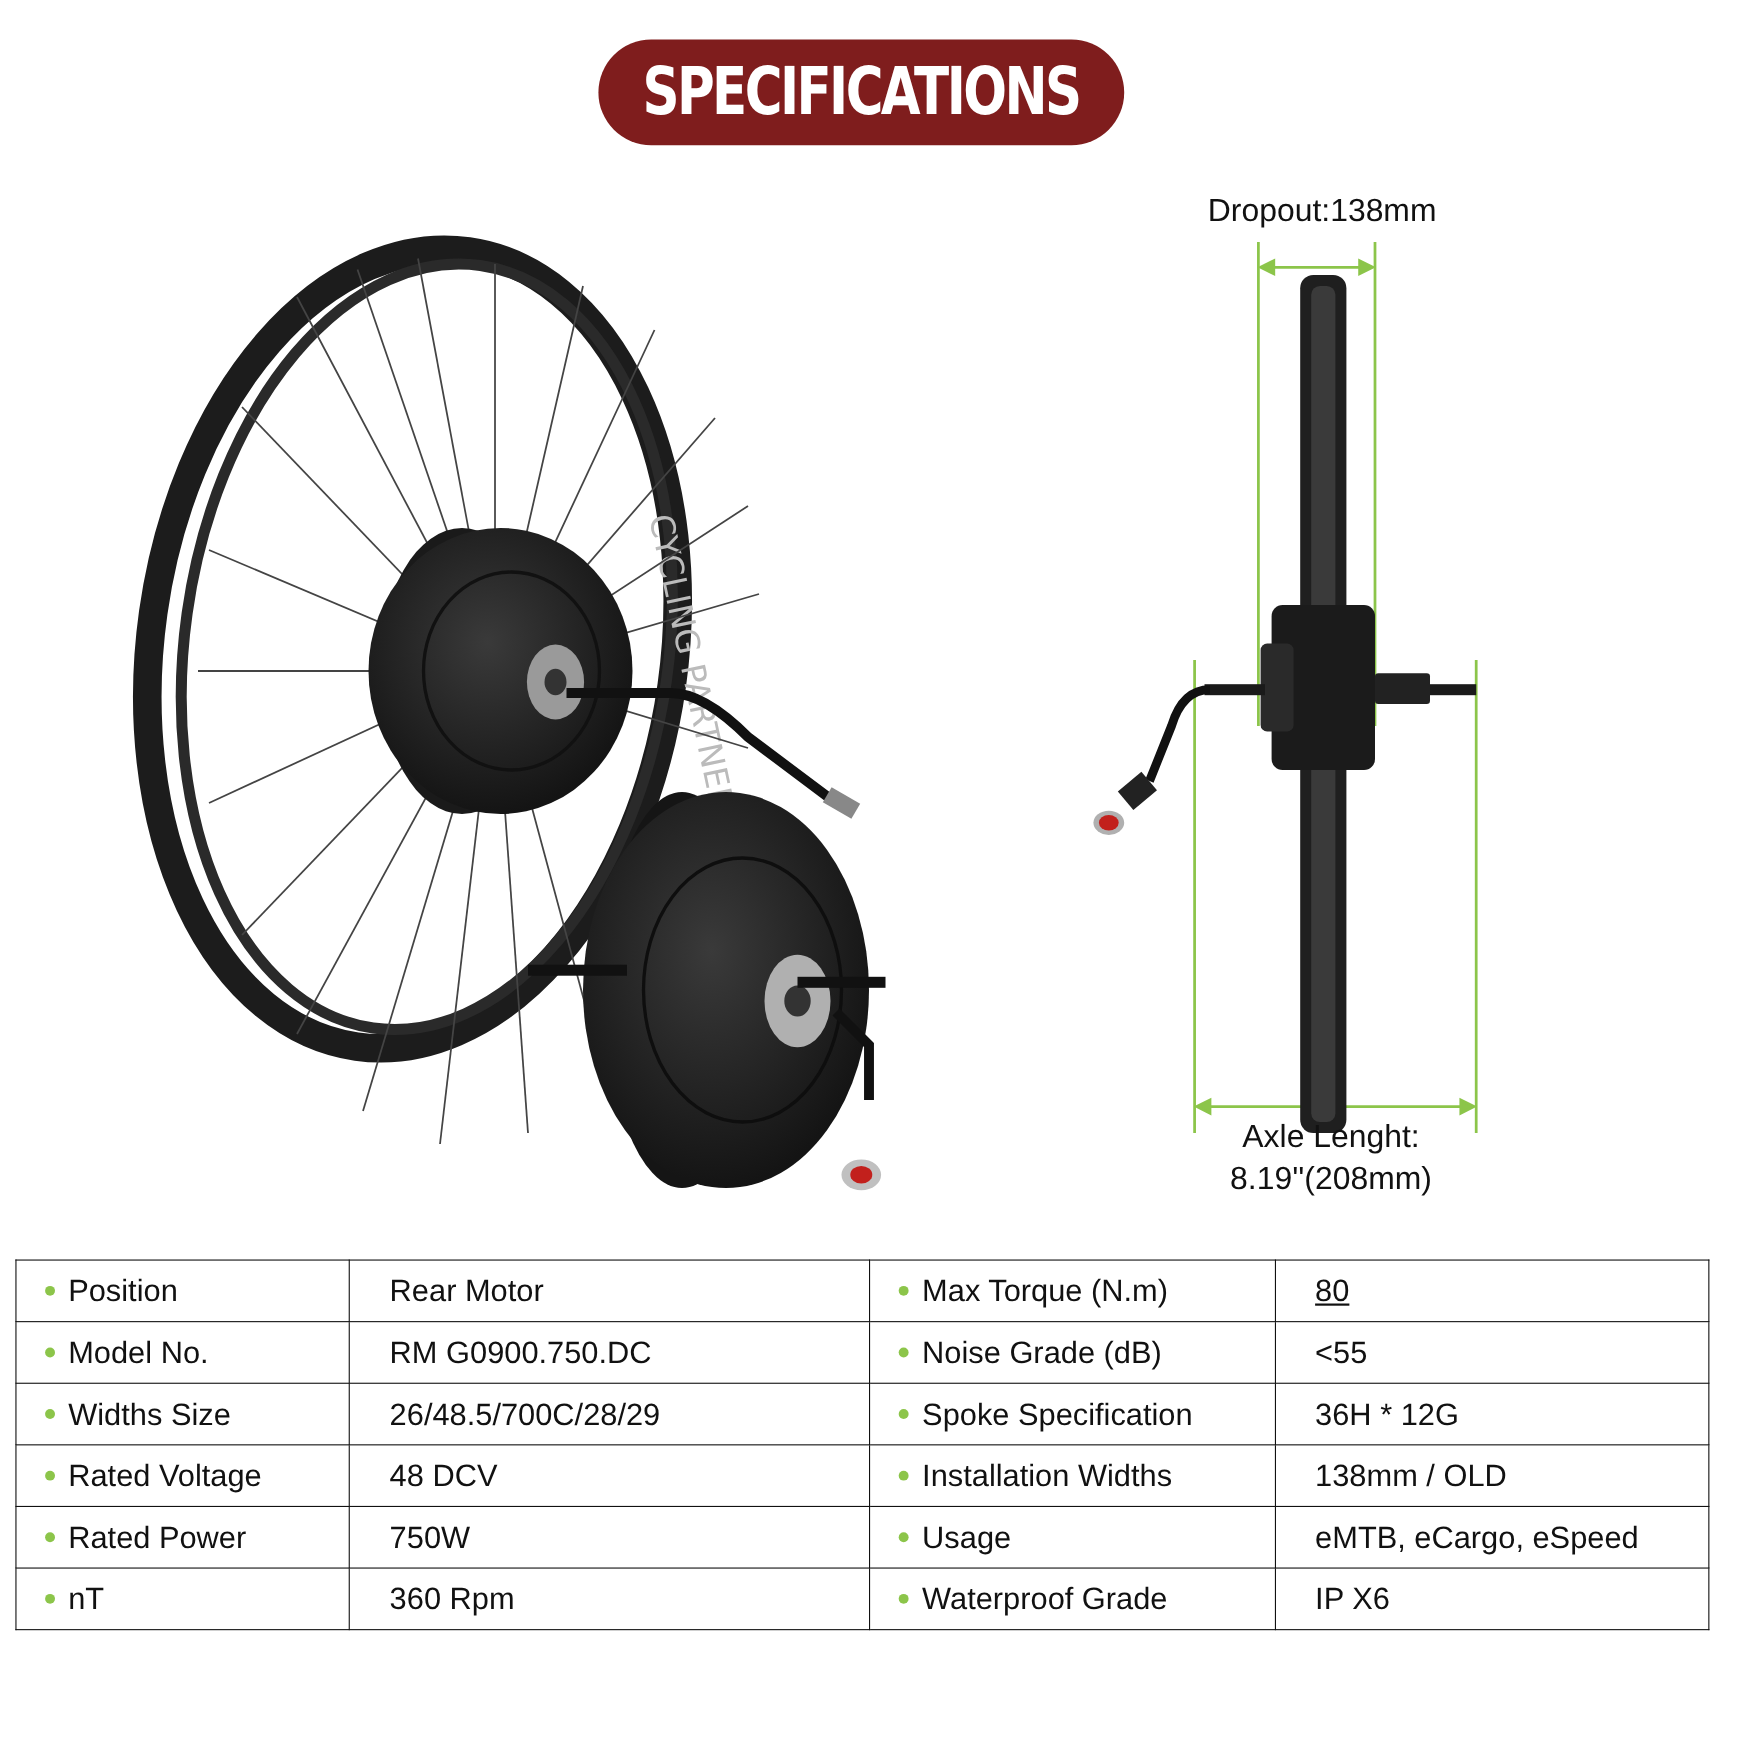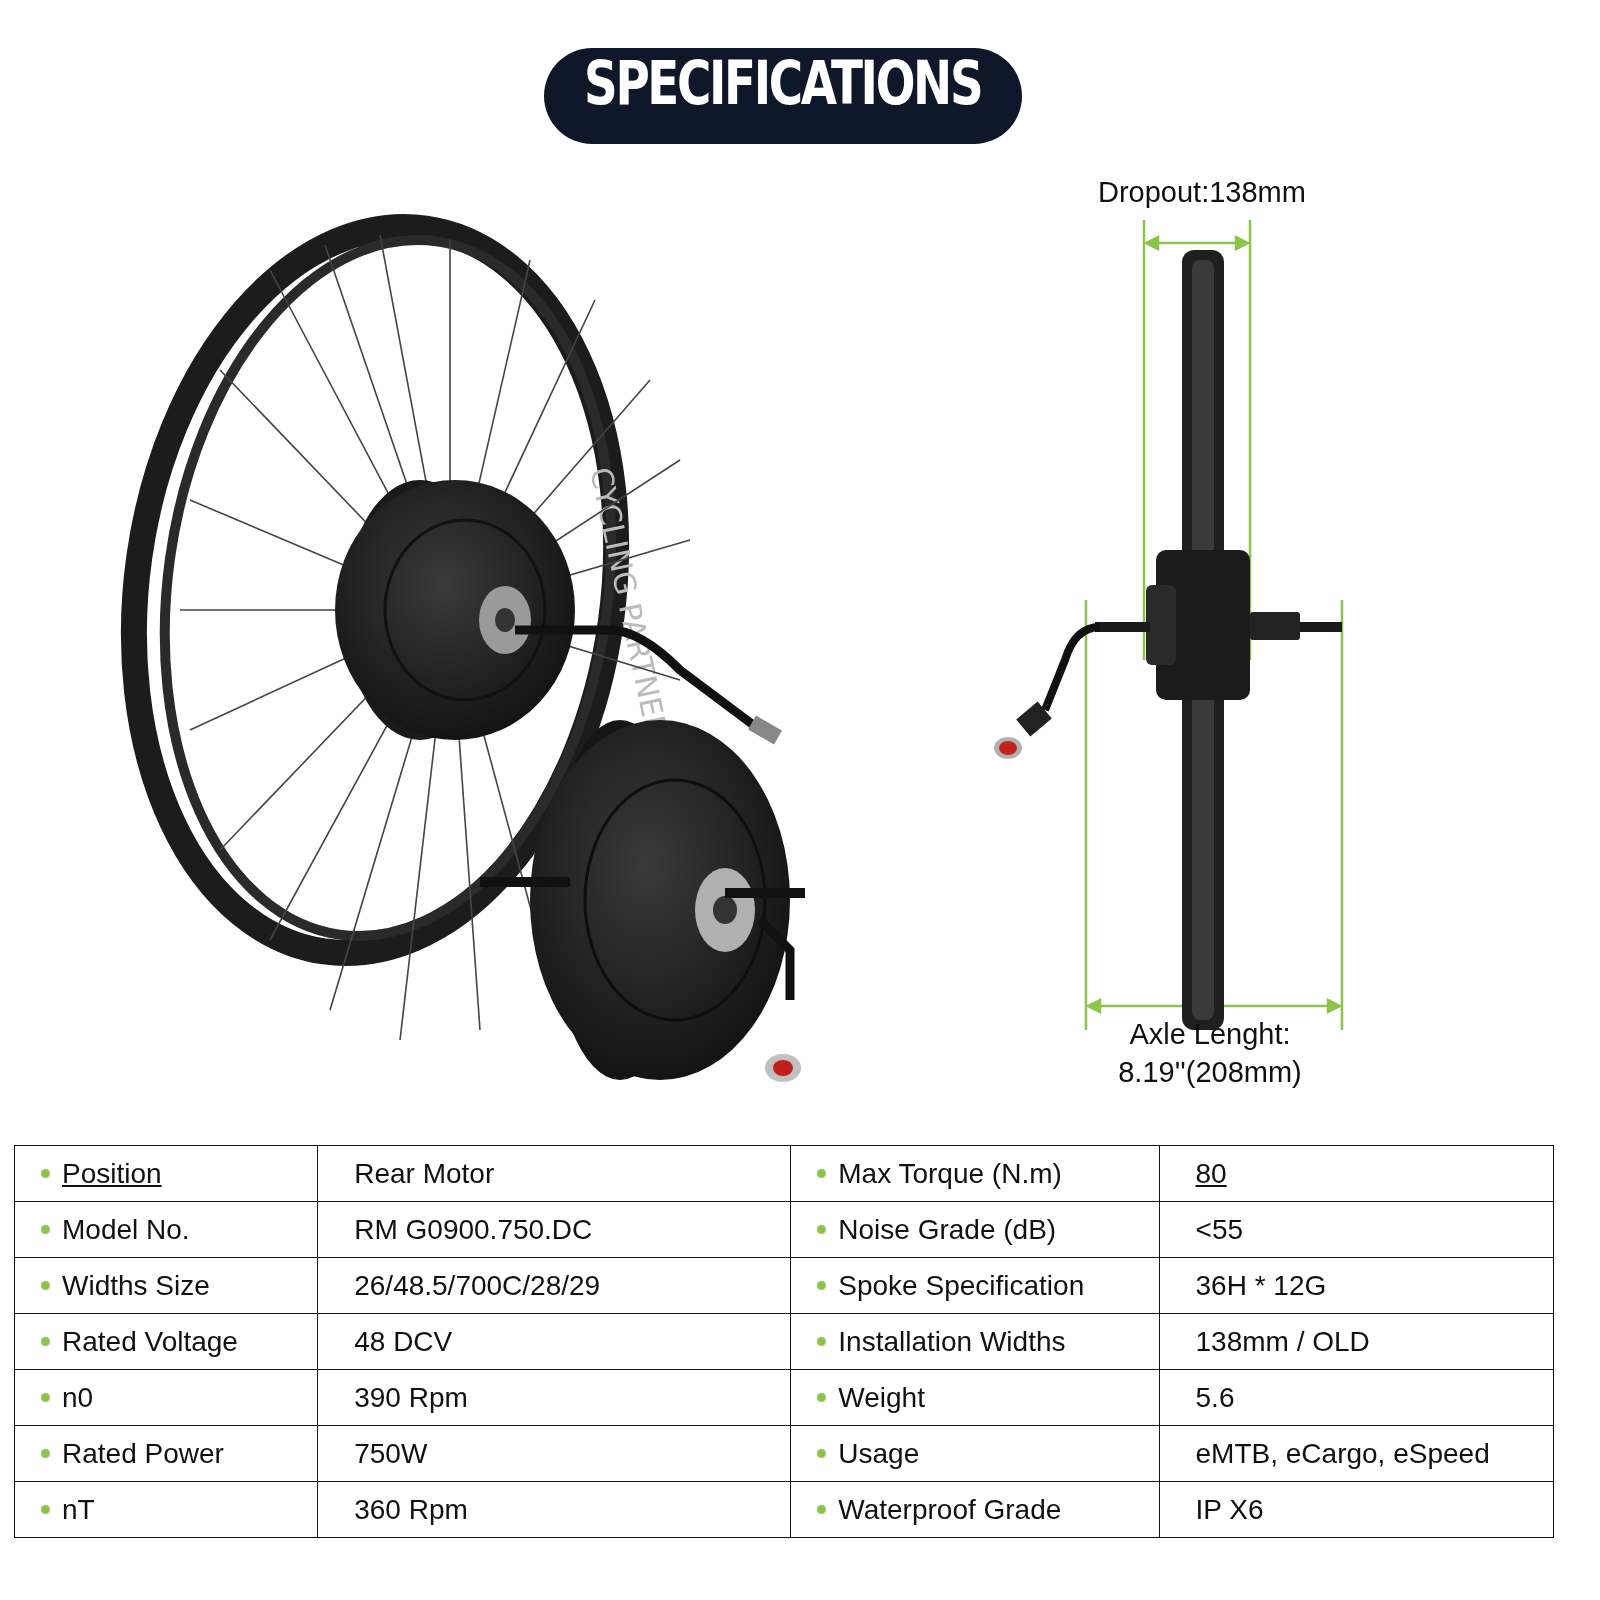--- a/index.html
+++ b/index.html
@@ -1,22 +1,22 @@
 <!DOCTYPE html>
 <html><head>
 <meta charset="utf-8">
 <style>
   html, body { margin: 0; padding: 0; background: #ffffff; }
   body { width: 1600px; height: 1600px; position: relative; overflow: hidden;
          font-family: "Liberation Sans", sans-serif; color: #111; }
 
   .title-pill {
-    position: absolute; left: 544px; top: 48px; width: 478px; height: 96px;
-    background: #0f172a; border-radius: 48px;
-    display: flex; align-items: flex-start; justify-content: center;
+    position: absolute; left: 544px; top: 36px; width: 478px; height: 96px;
+    background: #7f1d1d; border-radius: 48px;
+    display: flex; align-items: center; justify-content: center;
   }
   .title-pill span {
     color: #fff; font-family: "DejaVu Sans", sans-serif; font-weight: bold;
     font-size: 60px; letter-spacing: -3px; transform: scaleX(0.78);
     display: inline-block; white-space: nowrap;
   }
 
   .front-view { position: absolute; left: 120px; top: 210px; width: 720px; height: 900px; }
   .side-view { position: absolute; left: 960px; top: 160px; width: 420px; height: 960px; }
 
@@ -26,21 +26,21 @@
 
   table.specs {
     position: absolute; left: 14px; top: 1145px; width: 1540px;
     border-collapse: collapse; font-size: 28px;
   }
   table.specs td {
     border: 1.5px solid #111; height: 55px; padding: 0; vertical-align: middle;
   }
   table.specs td.k { padding-left: 26px; }
   table.specs td.v { padding-left: 36px; }
-  td.c1 { width: 304px; text-decoration: underline; } td.c2 { width: 466px; } td.c3 { width: 370px; } td.c4 { width: 398px; text-decoration: underline; }
+  td.c1 { width: 304px; } td.c2 { width: 466px; } td.c3 { width: 370px; } td.c4 { width: 398px; text-decoration: underline; }
   .bullet { display: inline-block; width: 9px; height: 9px; border-radius: 50%;
             background: #8cc54a; margin-right: 12px; vertical-align: middle; position: relative; top: -2px; }
 </style>
 </head>
 <body>
 
 <div class="title-pill">
   <span>SPECIFICATIONS</span>
 </div>
 
@@ -157,26 +157,20 @@
       <td class="k"><span class="bullet"></span><span>Spoke Specification</span></td>
       <td class="v">36H * 12G</td>
     </tr>
     <tr>
       <td class="k"><span class="bullet"></span><span>Rated Voltage</span></td>
       <td class="v">48 DCV</td>
       <td class="k"><span class="bullet"></span><span>Installation Widths</span></td>
       <td class="v">138mm / OLD</td>
     </tr>
     <tr>
-      <td class="k"><span class="bullet"></span><span>n0</span></td>
-      <td class="v">390 Rpm</td>
-      <td class="k"><span class="bullet"></span><span>Weight</span></td>
-      <td class="v">5.6</td>
-    </tr>
-    <tr>
       <td class="k"><span class="bullet"></span><span>Rated Power</span></td>
       <td class="v">750W</td>
       <td class="k"><span class="bullet"></span><span>Usage</span></td>
       <td class="v">eMTB, eCargo, eSpeed</td>
     </tr>
     <tr>
       <td class="k"><span class="bullet"></span><span>nT</span></td>
       <td class="v">360 Rpm</td>
       <td class="k"><span class="bullet"></span><span>Waterproof Grade</span></td>
       <td class="v">IP X6</td>

